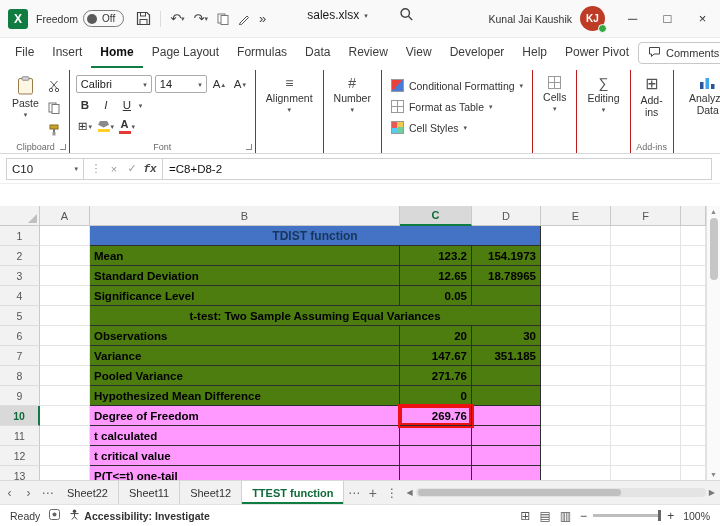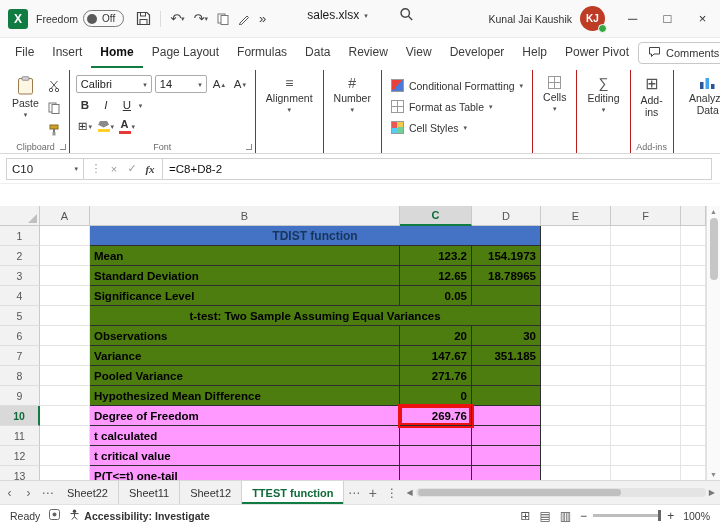--- a/index.html
+++ b/index.html
@@ -53,21 +53,21 @@
   .ic-cf { background:linear-gradient(135deg,#e8413c 0 50%,#4c79d6 50% 100%); }
   .ic-tbl { background-image:linear-gradient(#9a9a9a 1px,transparent 1px),linear-gradient(90deg,#9a9a9a 1px,transparent 1px); background-size:6px 6px; background-position:-1px -1px; background-color:#fff; }
   .ic-cs { background:conic-gradient(#f2c94c 0 25%,#6fcf97 0 50%,#56ccf2 0 75%,#eb5757 0 100%); }
   .ribicon { font-size:14px; color:#555; line-height:1; }
 
   
   .formulabar { height:30px; flex:none; background:#fff; display:flex; align-items:center; padding:3px 8px 3px 6px; gap:0; border-bottom:1px solid #eee; }
   .namebox { width:78px; height:22px; border:1px solid #d0d0d0; display:flex; align-items:center; justify-content:space-between; padding:0 5px; font-size:11.5px; color:#222; background:#fff; }
   .fb-icons { display:flex; align-items:center; gap:2px; padding:0 4px; border:1px solid #d0d0d0; border-left:none; height:22px; }
   .fbi { width:16px; text-align:center; font-size:11px; color:#9a9a9a; }
-  .fbi.fx { color:#444; font-style:italic; font-family:Liberation Serif, serif; font-weight:bold; }
+  .fbi.fx { color:#444; font-style:italic; font-family:Liberation Mono, monospace; font-weight:bold; }
   .fb-input { flex:1; height:22px; border:1px solid #d0d0d0; border-left:none; display:flex; align-items:center; padding:0 6px; font-size:11.5px; color:#111; }
 
   .spacer { height:22px; flex:none; background:#fff; }
 
   
   .gridwrap { height:274px; flex:none; display:flex; background:#fff; overflow:hidden; }
   .sheet { width:706px; overflow:hidden; }
   .ghead, .grow { display:flex; height:20px; }
   .corner { width:40px; flex:none; background:#f2f2f2; border-right:1px solid #c9c9c9; border-bottom:1px solid #c9c9c9; position:relative; }
   .corner:after { content:""; position:absolute; right:2px; bottom:2px; border-left:9px solid transparent; border-bottom:9px solid #bfbfbf; }

